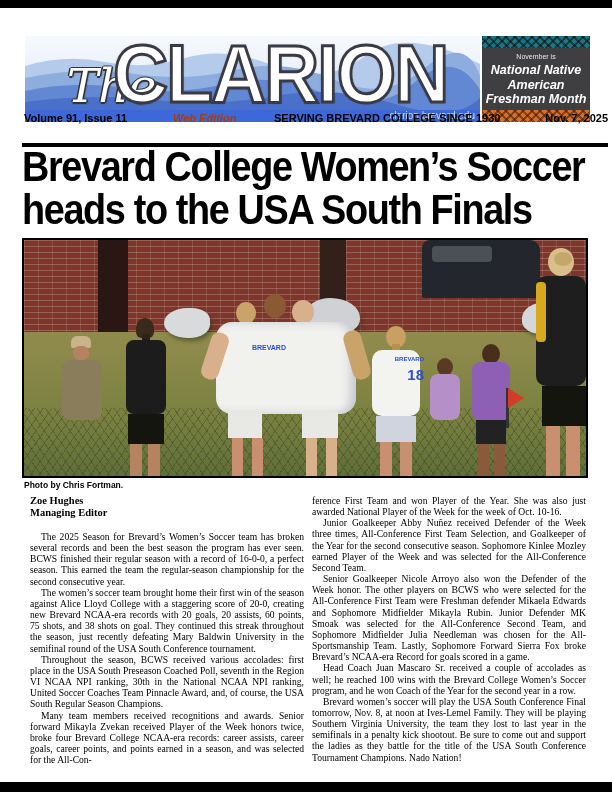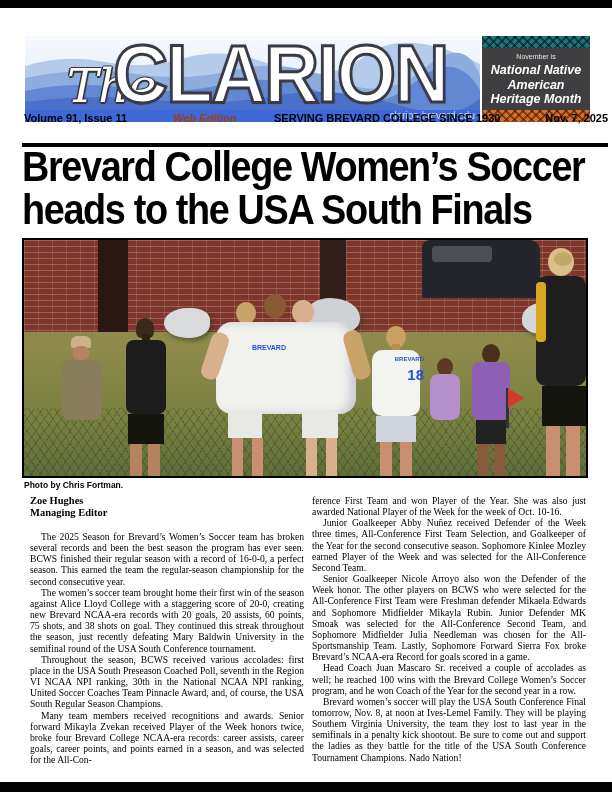--- a/index.html
+++ b/index.html
@@ -96,21 +96,21 @@
     <div class="abs mast-name">CLARION</div>
     <div class="abs mast-url">clarion.brevard.edu</div>
   </div>
 
   <div class="abs badge">
     <div class="badge-band teal"></div>
     <div class="badge-small">November is</div>
     <div class="badge-big">
       <div>National Native</div>
       <div>American</div>
-      <div>Heritage Month</div>
+      <div>Freshman Month</div>
     </div>
     <div class="badge-band orange"></div>
   </div>
 
   <div class="abs infoline">
     <span class="abs" style="left:2px;top:0;">Volume 91, Issue 11</span>
     <span class="abs" style="left:151px;top:0;color:#a33d0f;font-style:italic;">Web Edition</span>
     <span class="abs" style="left:252px;top:0;">SERVING BREVARD COLLEGE SINCE 1930</span>
     <span class="abs" style="right:0;top:0;">Nov. 7, 2025</span>
   </div>

